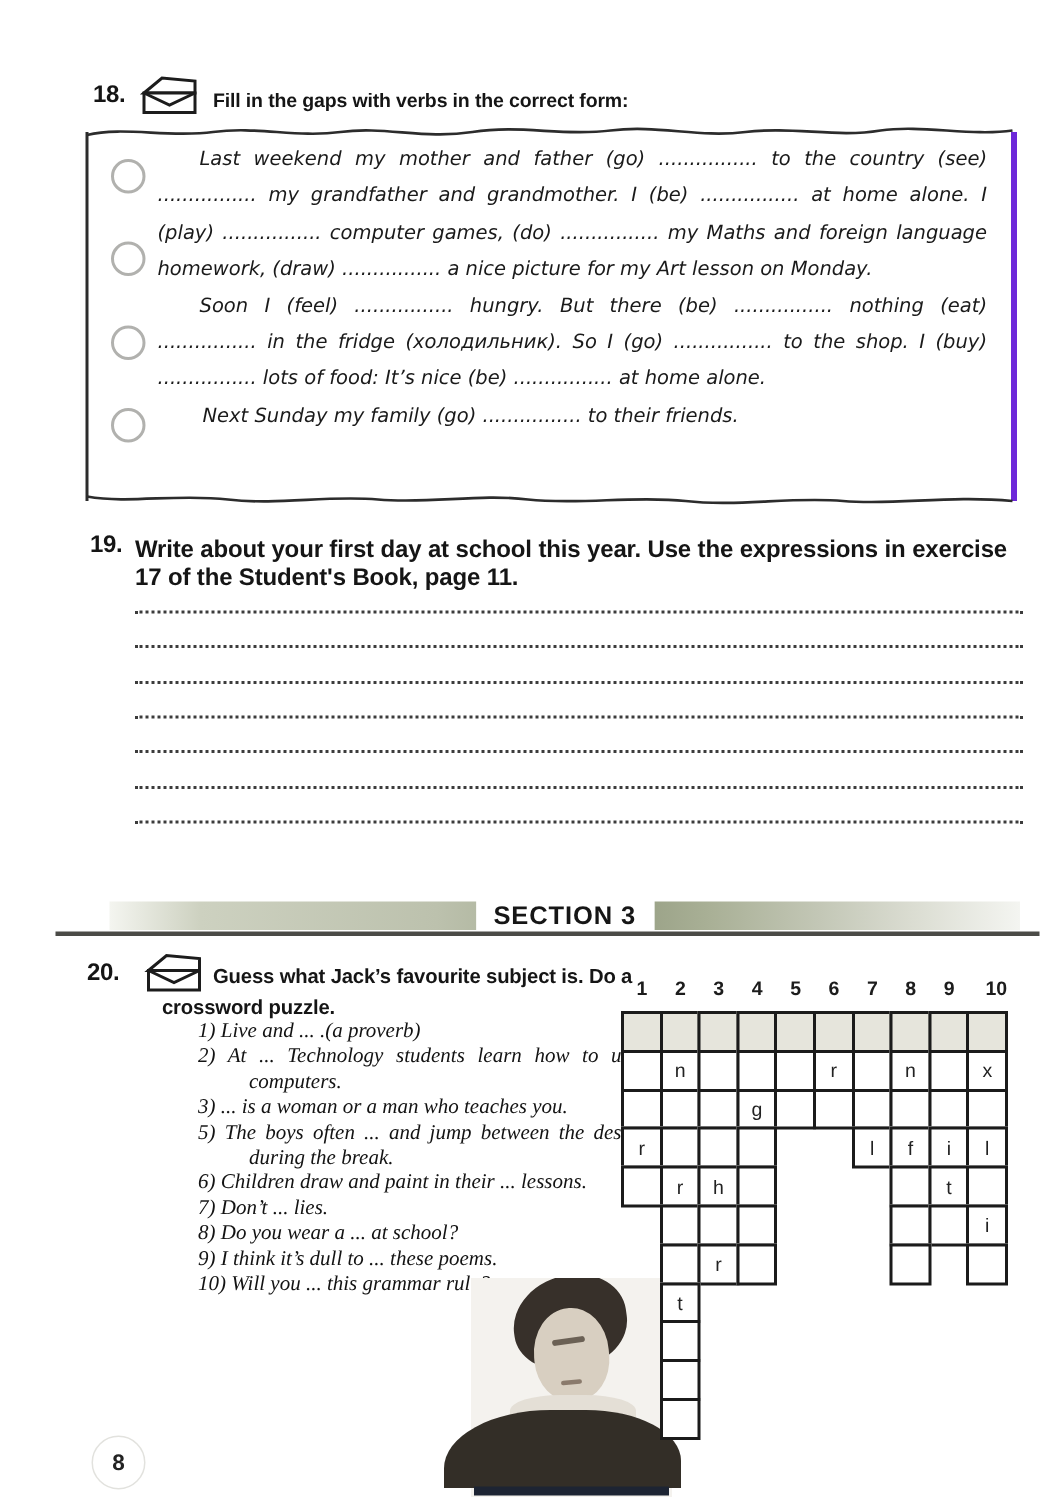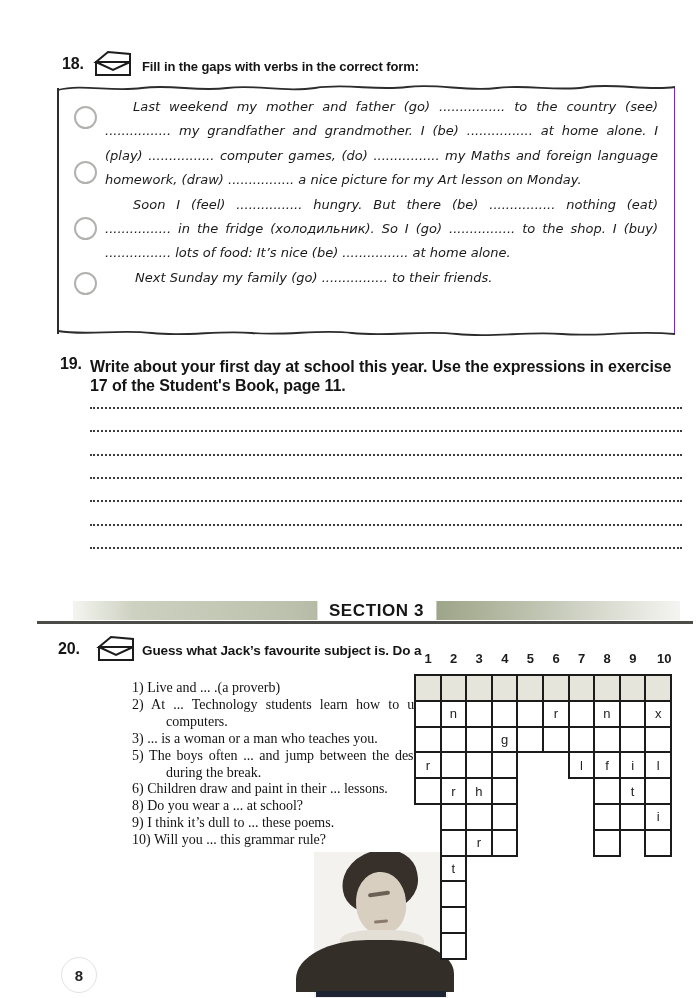--- a/index.html
+++ b/index.html
@@ -7,21 +7,21 @@
     width:700px;height:998px;position:relative;background:#ffffff;
     font-family:"Liberation Sans",sans-serif;color:#151515;overflow:hidden;
   }
   .abs{position:absolute;}
   .ex-num{font-weight:bold;font-size:16px;letter-spacing:-0.2px;}
   .ex-title{font-weight:bold;font-size:13px;letter-spacing:-0.1px;line-height:18px;}
 
   
   #paper-box{
     left:57px;top:88px;width:615px;height:246px;
-    border-left:2px solid #2c2c2c;border-right:1px solid #6d28d9;
+    border-left:2px solid #2c2c2c;border-right:4px solid #6d28d9;
   }
   .wave-svg{position:absolute;left:-2px;width:619px;height:16px;}
   .hole{
     position:absolute;width:19px;height:19px;border-radius:50%;
     border:2.5px solid #b1b1ae;background:#fff;left:15px;
   }
   #box-text{
     position:absolute;left:0;top:0;width:615px;
     padding:7px 16px 0 46px;box-sizing:border-box;
     font-family:"DejaVu Sans",sans-serif;font-style:italic;
@@ -50,21 +50,21 @@
   #section-underline{left:37px;top:621px;width:656px;height:3px;background:#4b4b47;}
 
   
   #ex20-title{left:108px;top:640px;width:345px;}
   #ex20-title .t1{padding-left:34px;}
   #clues{
     left:132px;top:680px;width:294px;
     font-family:"Liberation Serif",serif;font-size:14px;line-height:16.9px;
     text-align:justify;color:#131313;
   }
-  #clues .clue{margin:0;padding-left:34px;text-indent:-34px;}
+  #clues .clue{margin:0;padding-left:34px;text-indent:-34px;font-style:italic;}
 
   
   .cw-colnum{
     position:absolute;width:26px;text-align:center;
     font-weight:bold;font-size:13px;color:#1c1c1c;
   }
   .cw-cell{
     position:absolute;box-sizing:border-box;border:2px solid #1b1b1b;background:#ffffff;
     display:flex;align-items:center;justify-content:center;
     font-family:"Liberation Sans",sans-serif;font-size:13px;color:#222;
@@ -159,28 +159,30 @@
 <div id="section-underline" class="abs"></div>
 
 <div class="abs ex-num" style="left:58px;top:640px;">20.</div>
 <svg class="abs" style="left:95px;top:635px;" width="42" height="28" viewBox="0 0 42 28">
   <polygon points="4,12 16,2 38,4 38,12" fill="#ffffff" stroke="#1c1c1c" stroke-width="2"></polygon>
   <rect x="4" y="12" width="34" height="13" fill="#ffffff" stroke="#1c1c1c" stroke-width="2"></rect>
   <polyline points="4,12 21,20 38,12" fill="none" stroke="#1c1c1c" stroke-width="2"></polyline>
 </svg>
 <div id="ex20-title" class="abs ex-title" style="font-size:13.5px;line-height:21px;">
   <div class="t1">Guess what Jack’s favourite subject is. Do a</div>
+  <div>crossword puzzle.</div>
 </div>
 
 <div id="clues" class="abs">
   <p class="clue">1) Live and ... .(a proverb)</p>
   <p class="clue">2) At ... Technology students learn how to use computers.</p>
   <p class="clue">3) ... is a woman or a man who teaches you.</p>
   <p class="clue">5) The boys often ... and jump between the desks during the break.</p>
   <p class="clue">6) Children draw and paint in their ... lessons.</p>
+  <p class="clue">7) Don’t ... lies.</p>
   <p class="clue">8) Do you wear a ... at school?</p>
   <p class="clue">9) I think it’s dull to ... these poems.</p>
   <p class="clue">10) Will you ... this grammar rule?</p>
 </div>
 
 <div id="photo" class="abs">
   <div class="bg"></div>
   <div class="hair"></div>
   <div class="face"></div>
   <div class="brow"></div>

